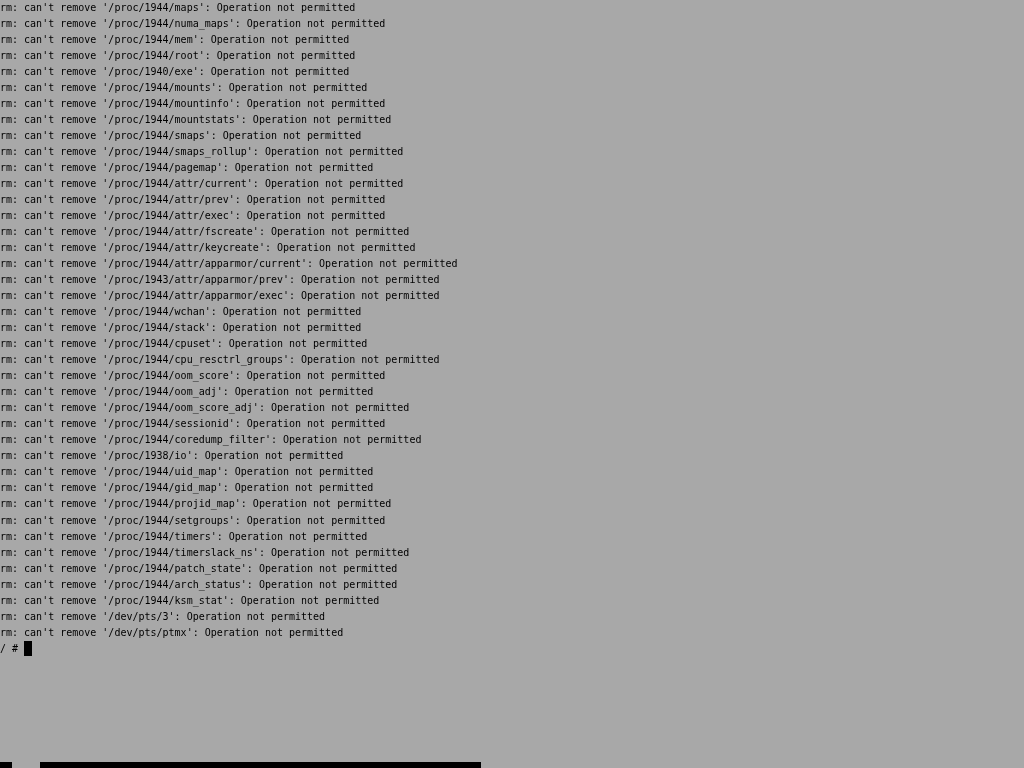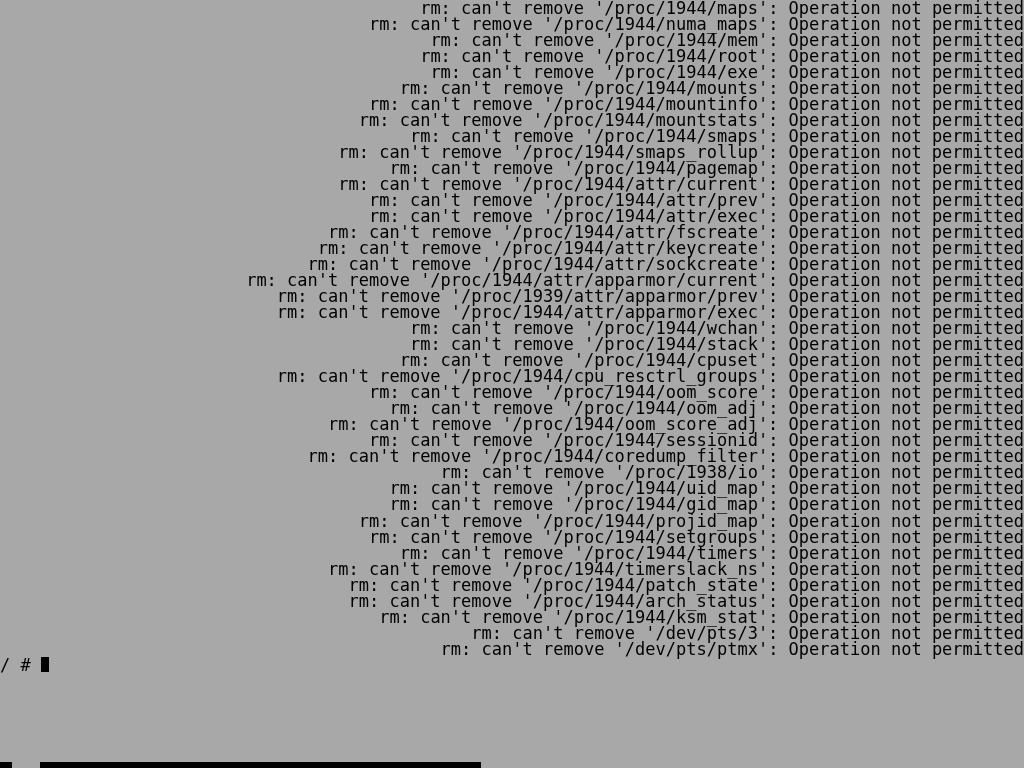--- a/index.html
+++ b/index.html
@@ -13,27 +13,26 @@
     overflow: hidden;
     font-family: "DejaVu Sans Mono", "Liberation Mono", monospace;
   }
   #terminal {
     position: relative;
     width: 1024px;
     height: 768px;
     background: #a8a8a8;
     color: #000000;
     font-family: "DejaVu Sans Mono", "Liberation Mono", monospace;
-    font-size: 17px;
+    font-size: 10px;
     line-height: 16.02px;
     letter-spacing: 0px;
     padding: 0;
     box-sizing: border-box;
     overflow: hidden;
-    text-align: right;
   }
   .term-line {
     white-space: pre;
     height: 16.02px;
     margin: 0;
     padding: 0 0 0 0px;
     font-family: "DejaVu Sans Mono", "Liberation Mono", monospace;
   }
   #prompt-line {
     white-space: pre;
@@ -75,35 +74,34 @@
 </style>
 </head>
 <body>
 
 <div id="terminal">
   <div id="output">
       <div class="term-line">rm: can't remove '/proc/1944/maps': Operation not permitted</div>
       <div class="term-line">rm: can't remove '/proc/1944/numa_maps': Operation not permitted</div>
       <div class="term-line">rm: can't remove '/proc/1944/mem': Operation not permitted</div>
       <div class="term-line">rm: can't remove '/proc/1944/root': Operation not permitted</div>
-      <div class="term-line">rm: can't remove '/proc/1944/exe': Operation not permitted</div>
+      <div class="term-line">rm: can't remove '/proc/1940/exe': Operation not permitted</div>
       <div class="term-line">rm: can't remove '/proc/1944/mounts': Operation not permitted</div>
       <div class="term-line">rm: can't remove '/proc/1944/mountinfo': Operation not permitted</div>
       <div class="term-line">rm: can't remove '/proc/1944/mountstats': Operation not permitted</div>
       <div class="term-line">rm: can't remove '/proc/1944/smaps': Operation not permitted</div>
       <div class="term-line">rm: can't remove '/proc/1944/smaps_rollup': Operation not permitted</div>
       <div class="term-line">rm: can't remove '/proc/1944/pagemap': Operation not permitted</div>
       <div class="term-line">rm: can't remove '/proc/1944/attr/current': Operation not permitted</div>
       <div class="term-line">rm: can't remove '/proc/1944/attr/prev': Operation not permitted</div>
       <div class="term-line">rm: can't remove '/proc/1944/attr/exec': Operation not permitted</div>
       <div class="term-line">rm: can't remove '/proc/1944/attr/fscreate': Operation not permitted</div>
       <div class="term-line">rm: can't remove '/proc/1944/attr/keycreate': Operation not permitted</div>
-      <div class="term-line">rm: can't remove '/proc/1944/attr/sockcreate': Operation not permitted</div>
       <div class="term-line">rm: can't remove '/proc/1944/attr/apparmor/current': Operation not permitted</div>
-      <div class="term-line">rm: can't remove '/proc/1939/attr/apparmor/prev': Operation not permitted</div>
+      <div class="term-line">rm: can't remove '/proc/1943/attr/apparmor/prev': Operation not permitted</div>
       <div class="term-line">rm: can't remove '/proc/1944/attr/apparmor/exec': Operation not permitted</div>
       <div class="term-line">rm: can't remove '/proc/1944/wchan': Operation not permitted</div>
       <div class="term-line">rm: can't remove '/proc/1944/stack': Operation not permitted</div>
       <div class="term-line">rm: can't remove '/proc/1944/cpuset': Operation not permitted</div>
       <div class="term-line">rm: can't remove '/proc/1944/cpu_resctrl_groups': Operation not permitted</div>
       <div class="term-line">rm: can't remove '/proc/1944/oom_score': Operation not permitted</div>
       <div class="term-line">rm: can't remove '/proc/1944/oom_adj': Operation not permitted</div>
       <div class="term-line">rm: can't remove '/proc/1944/oom_score_adj': Operation not permitted</div>
       <div class="term-line">rm: can't remove '/proc/1944/sessionid': Operation not permitted</div>
       <div class="term-line">rm: can't remove '/proc/1944/coredump_filter': Operation not permitted</div>

